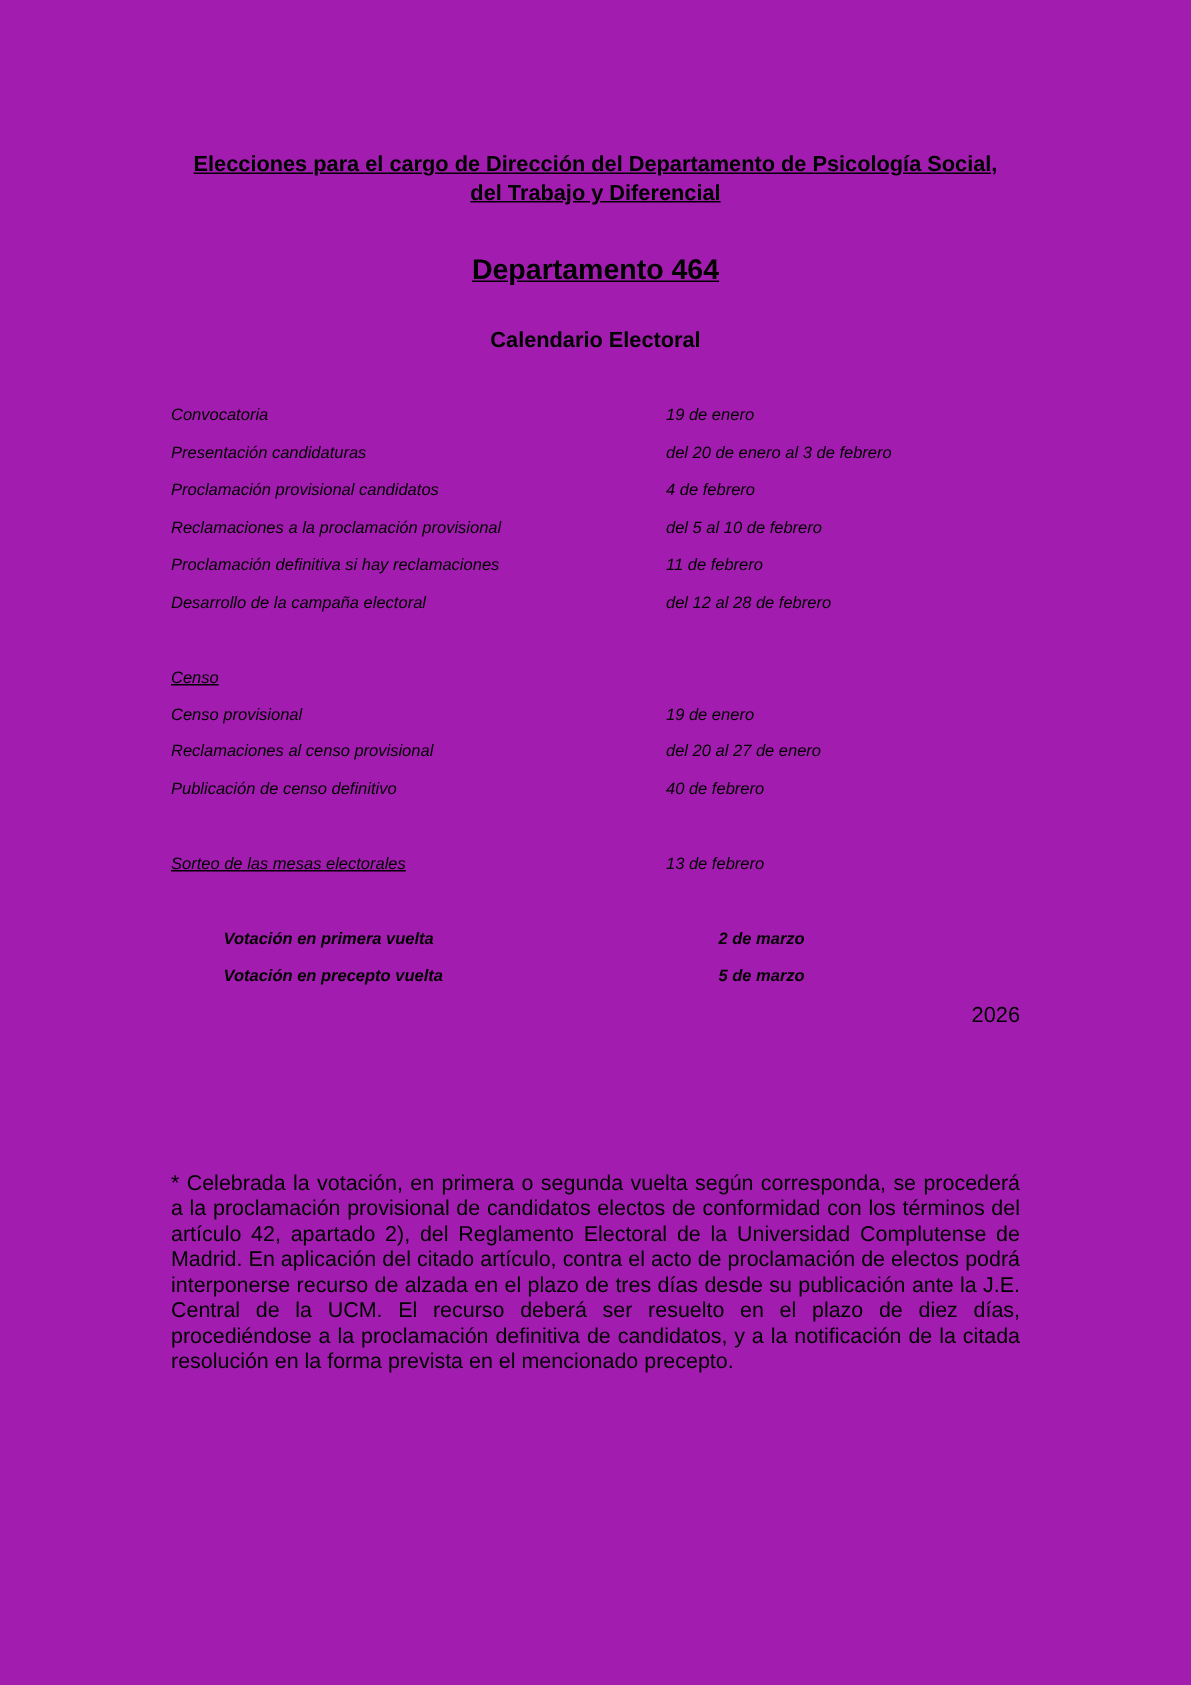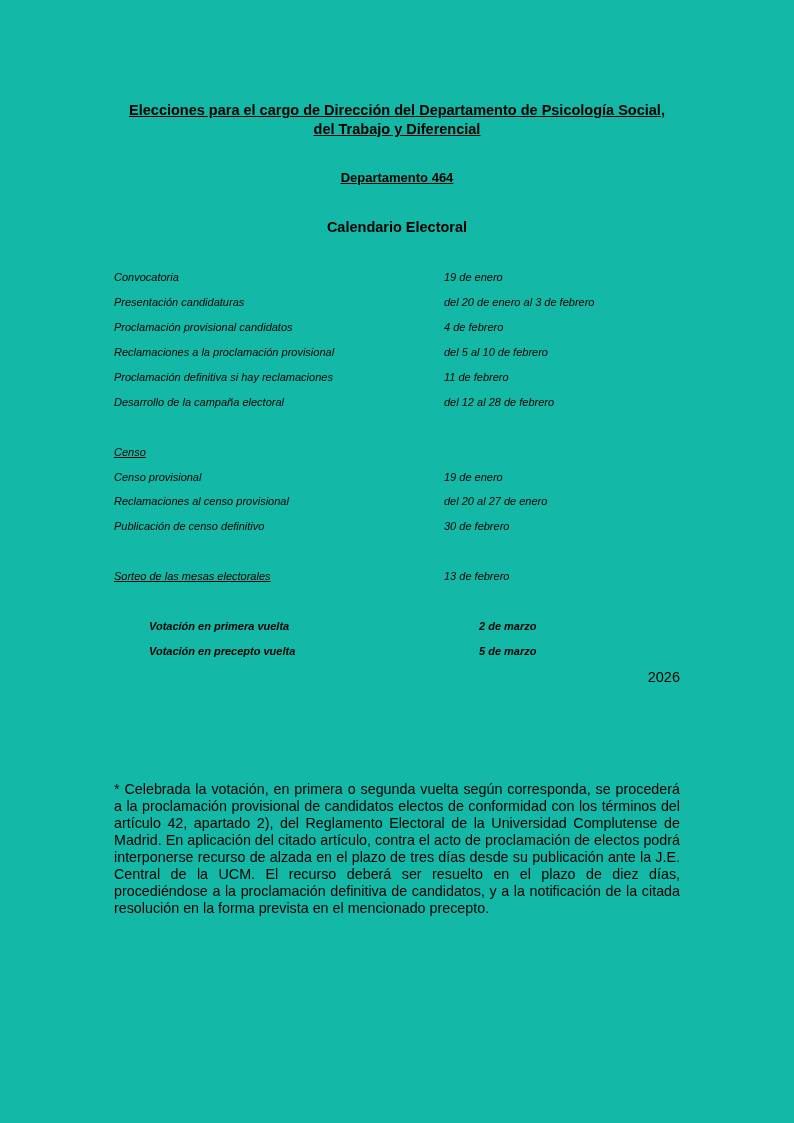--- a/index.html
+++ b/index.html
@@ -12,42 +12,42 @@
       height: 1123px;
       position: relative;
       overflow: hidden;
       font-family: "Liberation Sans", sans-serif;
       color: #000;
     }
     .page {
       position: absolute;
       left: 0; top: 0;
       width: 794px; height: 1123px;
-      background: #14b8a6;
+      background: #a21caf;
     }
     .title {
       position: absolute;
       left: 0; right: 0;
       top: 101px;
       text-align: center;
       font-weight: bold;
       font-size: 14.5px;
       line-height: 19px;
     }
     .title span {
       text-decoration: underline;
       display: inline-block;
     }
     .dept {
       position: absolute;
       left: 0; right: 0;
       top: 170px;
       text-align: center;
       font-weight: bold;
-      font-size: 13px;
+      font-size: 19px;
       text-decoration: underline;
     }
     .cal-title {
       position: absolute;
       left: 0; right: 0;
       top: 219px;
       text-align: center;
       font-weight: bold;
       font-size: 14.5px;
     }
@@ -136,21 +136,21 @@
   <div class="row" style="top:467px">
     <span class="label">Censo provisional</span>
     <span class="value">19 de enero</span>
   </div>
   <div class="row" style="top:491px">
     <span class="label">Reclamaciones al censo provisional</span>
     <span class="value">del 20 al 27 de enero</span>
   </div>
   <div class="row" style="top:516px">
     <span class="label">Publicación de censo definitivo</span>
-    <span class="value">30 de febrero</span>
+    <span class="value">40 de febrero</span>
   </div>
 
   <div class="row" style="top:566px">
     <span class="label underline">Sorteo de las mesas electorales</span>
     <span class="value">13 de febrero</span>
   </div>
 
   <div class="row bold" style="top:616px">
     <span class="label">Votación en primera vuelta</span>
     <span class="value">2 de marzo</span>

